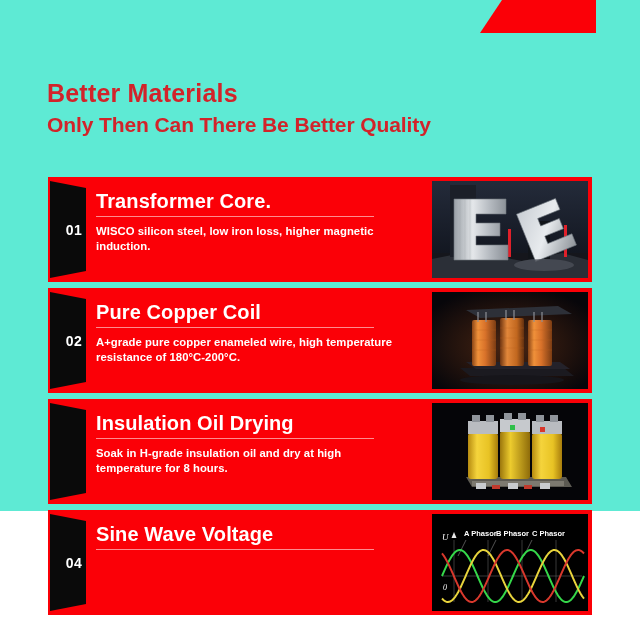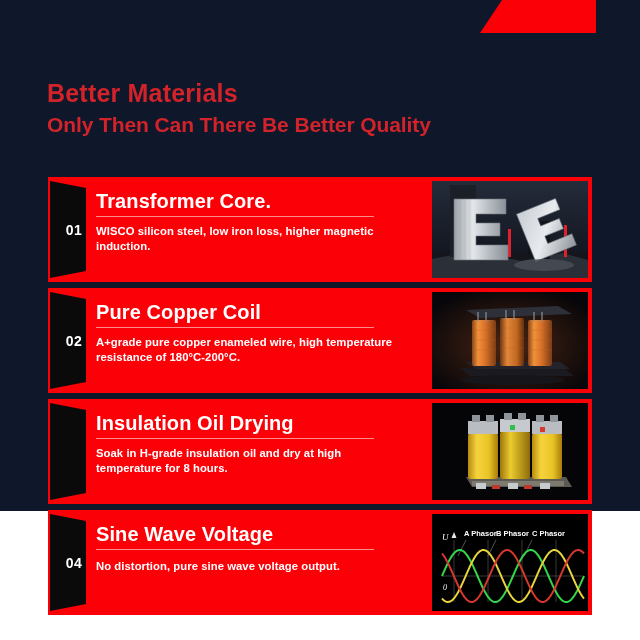--- a/index.html
+++ b/index.html
@@ -2,21 +2,21 @@
 <html><head>
 <meta charset="utf-8">
 <style>
   * { box-sizing: border-box; margin: 0; padding: 0; }
   html, body {
     width: 640px; height: 640px;
     background: #ffffff;
     font-family: "Liberation Sans", "DejaVu Sans", sans-serif;
     overflow: hidden;
   }
-  .page { position: relative; width: 640px; height: 511px; background: #0f172a; }
+  .page { position: relative; width: 640px; height: 511px; background: #5eead4; }
 
   
   .corner-shape {
     position: absolute;
     top: 0; left: 480px;
     width: 116px; height: 33px;
   }
   .corner-shape svg { display: block; }
 
   
@@ -294,21 +294,20 @@
     <div class="card card--short">
       <div class="num-tab">
         <svg width="40" height="97" viewBox="0 0 40 97" xmlns="http://www.w3.org/2000/svg">
           <polygon points="0,0 36,7 36,90 0,97" fill="#0a0a0a"></polygon>
         </svg>
       </div>
       <div class="num-text">04</div>
       <div class="card-body">
         <div class="card-title">Sine Wave Voltage</div>
         <div class="divider"></div>
-        <div class="card-desc">No distortion, pure sine wave voltage output.</div>
       </div>
       <div class="thumb">
         <svg viewBox="0 0 156 97" xmlns="http://www.w3.org/2000/svg" id="phasor-svg">
           <rect width="156" height="97" fill="#000000"></rect>
 
           <g stroke="#6f6f6f" stroke-width="0.6" opacity="0.85" id="phasor-grid">
             <line x1="22" y1="26" x2="22" y2="88"></line>
             <line x1="56" y1="26" x2="56" y2="88"></line>
             <line x1="90" y1="26" x2="90" y2="88"></line>
             <line x1="124" y1="26" x2="124" y2="88"></line>

